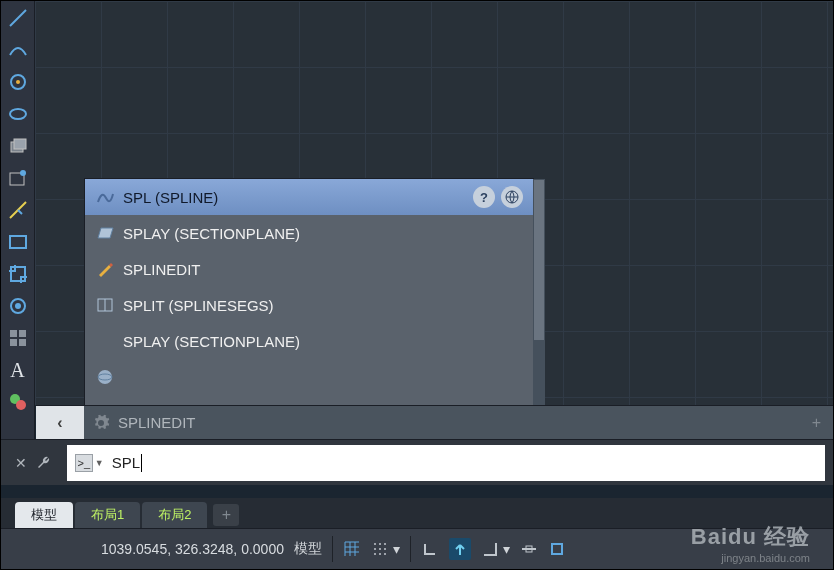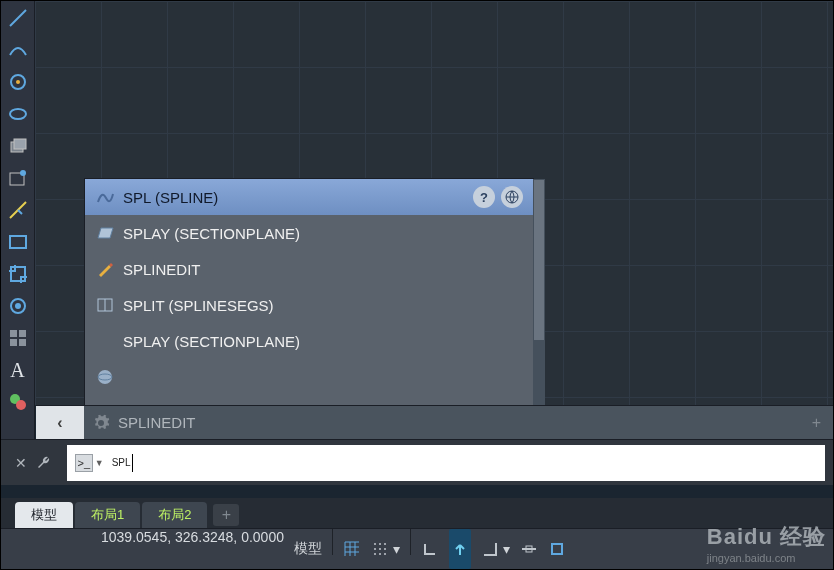--- a/index.html
+++ b/index.html
@@ -25,33 +25,33 @@
 .expand-arrow{width:48px;height:100%;background:#e0e4e8;display:flex;align-items:center;justify-content:center;color:#404040;font-weight:bold;cursor:pointer}
 .gear{width:18px;height:18px;margin:0 8px;color:#808890}
 .expand-text{color:#b0b6bc;font-size:15px;flex:1}
 .expand-plus{color:#808890;margin-right:12px;cursor:pointer}
 .cmd-row{position:absolute;left:1px;top:439px;right:1px;height:46px;background:#30363e;display:flex;align-items:center;border-top:1px solid #1a1e26}
 .cmd-x{color:#b0b6bc;margin:0 8px 0 14px;cursor:pointer;font-size:14px}
 .cmd-wrench{color:#b0b6bc;margin-right:14px;cursor:pointer}
 .cmd-input{flex:1;height:36px;background:#fff;display:flex;align-items:center;margin-right:8px;padding:0 8px}
 .cmd-prompt{width:18px;height:18px;background:#d8dce0;border:1px solid #9aa0a6;margin-right:2px;font-size:11px;display:flex;align-items:center;justify-content:center;color:#303030}
 .cmd-dd{color:#606060;font-size:9px;margin-right:8px}
-.cmd-text{color:#222;font-size:10px}
+.cmd-text{color:#222;font-size:15px}
 .cmd-caret{width:1px;height:18px;background:#000;margin-left:1px;animation:blink 1s infinite}
 @keyframes blink{50%{opacity:0}}
 .tabs-row{position:absolute;left:1px;top:498px;right:1px;height:30px;background:#262c34;display:flex;align-items:end;padding-left:14px;gap:2px}
 .tab{height:26px;padding:0 16px;display:flex;align-items:center;font-size:13px;color:#bef264;background:#3e4650;border-radius:4px 4px 0 0;cursor:pointer}
 .tab.active{background:#e4e8ec;color:#1a1e26}
 .tab-plus{width:26px;height:22px;background:#3a4048;border-radius:3px;display:flex;align-items:center;justify-content:center;color:#808890;margin-left:4px;margin-bottom:2px;cursor:pointer}
-.status-row{position:absolute;left:1px;top:528px;right:1px;height:41px;background:#383e48;display:flex;padding:0 10px;gap:10px;color:#e0e4e8;font-size:14px;border-top:1px solid #1a1e26}
+.status-row{position:absolute;left:1px;top:528px;right:1px;height:41px;background:#383e48;display:flex;align-items:center;padding:0 10px;gap:10px;color:#e0e4e8;font-size:14px;border-top:1px solid #1a1e26}
 .coords{flex:0 0 auto;color:#d8dce0;margin-left:90px}
 .status-sep{width:1px;height:26px;background:#1e2228}
 .status-btn{display:flex;align-items:center;gap:4px;cursor:pointer;color:#d0d4d8}
 .status-grid{color:#5fa8e0}
-.watermark{position:absolute;right:8px;bottom:6px;color:#8a8f94;font-size:11px;opacity:.85;pointer-events:none}
+.watermark{position:absolute;right:24px;bottom:6px;color:#8a8f94;font-size:11px;opacity:.85;text-align:right;pointer-events:none}
 .watermark .big{font-size:22px;font-weight:bold;color:#aab0b6;letter-spacing:1px}
 svg{display:block}
 </style>
 </head>
 <body>
 
 <div class="border"></div>
 
 <div class="toolbar-left">
   <div class="tool-icon">

